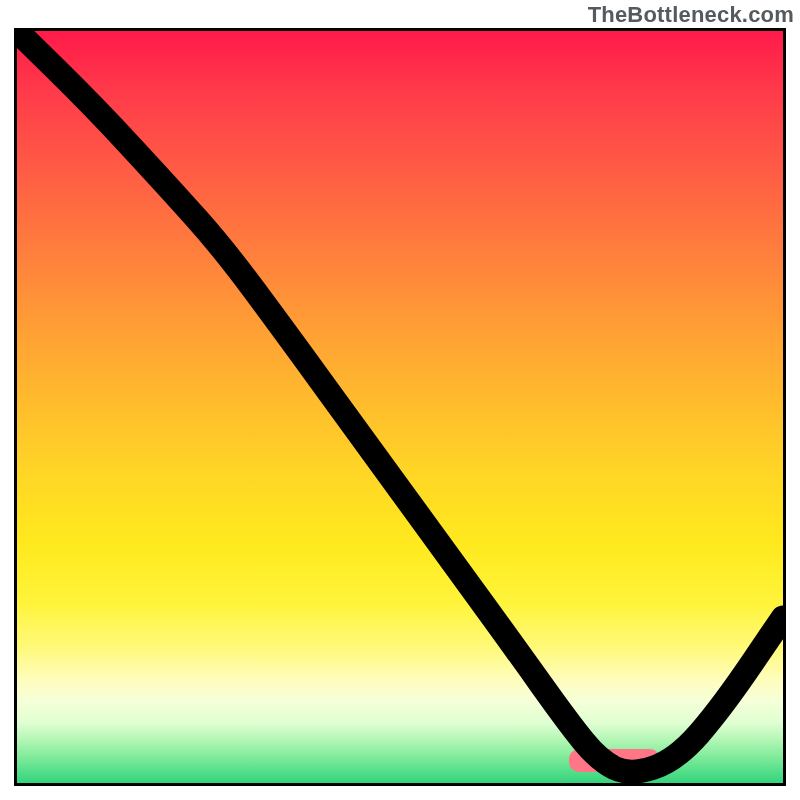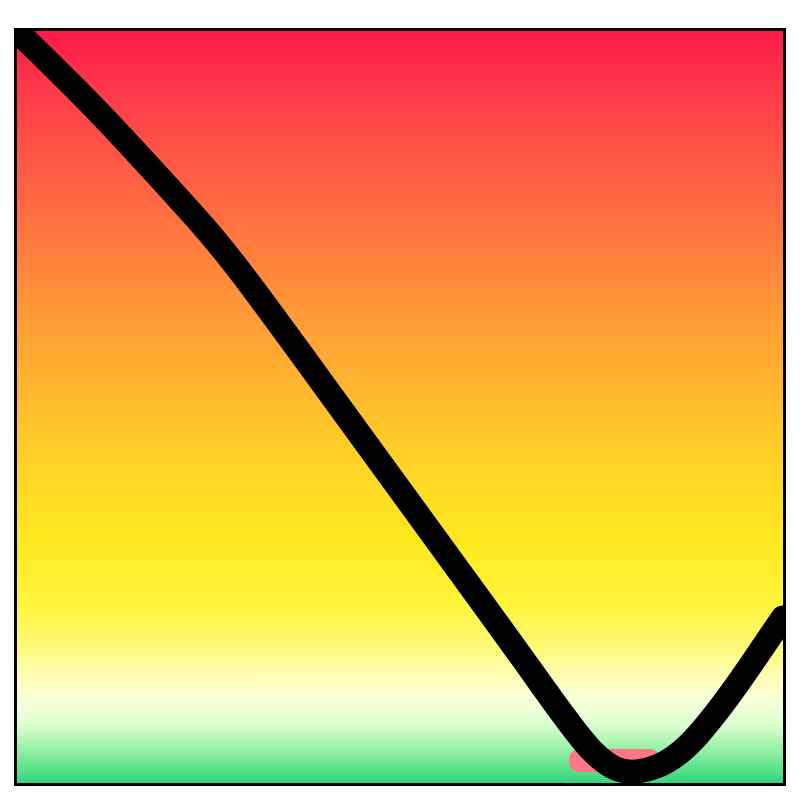--- a/index.html
+++ b/index.html
@@ -76,20 +76,21 @@
     stroke-width: 3.2;
     stroke-linejoin: round;
     stroke-linecap: round;
   }
 </style>
 </head>
 <body>
 
 <div class="container">
 
+  <div class="watermark">TheBottleneck.com</div>
 
   <div class="plot-frame">
     <div class="gradient"></div>
 
     <div class="marker-band" style="left: 551.52px; top: 718.16px; width: 91.92px; height: 22.56px;"></div>
 
     <svg class="curve" viewBox="0 0 100 100" preserveAspectRatio="none">
       <path d="M 0 0 Q 0 0 5 5 Q 10 10 15 15.5 Q 20 21 23.5 25 Q 27 29 31 34.5 Q 35 40 40 47 Q 45 54 50 61 Q 55 68 60 75 Q 65 82 68.5 87 Q 72 92 74 94.5 Q 76 97 78 98 Q 80 99 83 98 Q 86 97 89 93.5 Q 92 90 96 84 T 100 78"></path>
     </svg>
   </div>

